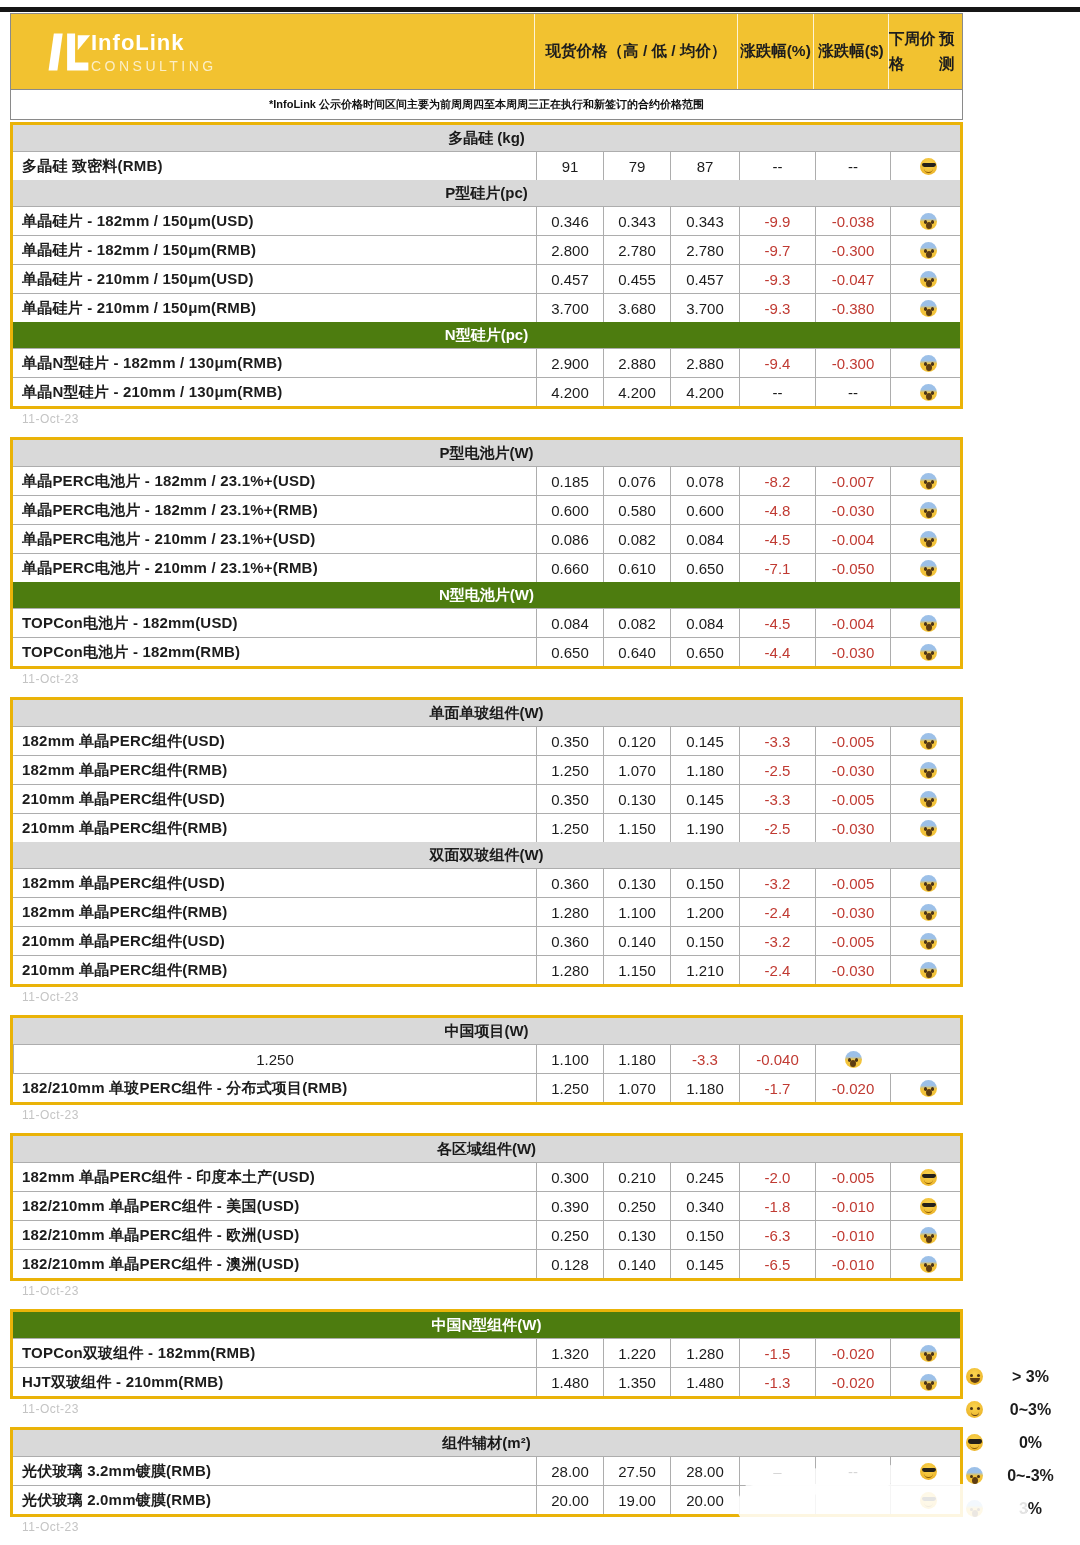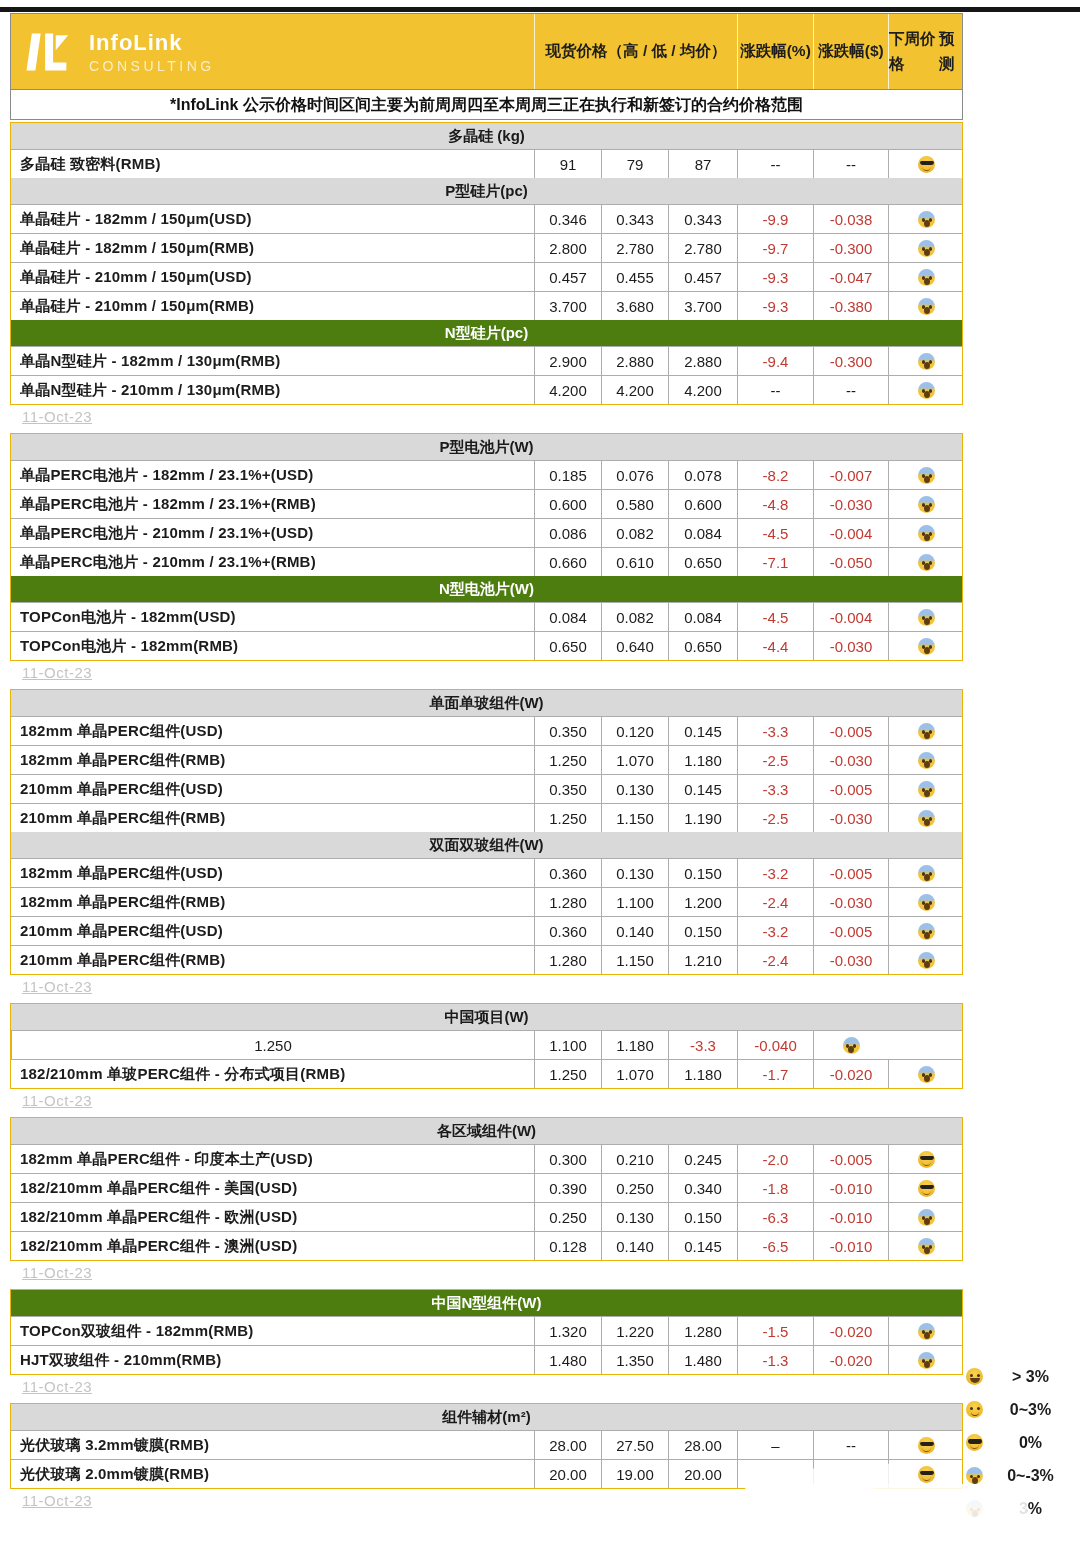--- a/index.html
+++ b/index.html
@@ -8,41 +8,41 @@
   .topbar { position:absolute; left:0; top:7px; width:1080px; height:5px; background:#161616; }
   .sheet { position:absolute; left:10px; top:13px; width:953px; }
 
   
   .head-group { border:1px solid #8A8A8A; margin-bottom:2px; }
   .yellow-header { height:75px; background:#F2C230; display:grid;
     grid-template-columns:523px 203px 76px 75px 76px; }
   .yellow-header .hdr { display:flex; flex-direction:row; align-items:center; justify-content:center;
     font-weight:bold; font-size:15.5px; color:#1d1d1d; line-height:1.55;
     border-left:1px solid rgba(255,255,255,.8); }
-  .brand-cell { display:flex; align-items:center; padding-left:12px; gap:20px; }
+  .brand-cell { display:flex; align-items:center; padding-left:34px; gap:0; }
   .brand-text .bn { display:block; color:#fff; font-weight:bold; font-size:22px; letter-spacing:1px; }
   .brand-text .bs { display:block; color:rgba(255,255,255,.72); font-size:14px; letter-spacing:3.5px; margin-top:2px; }
-  .note { height:30px; line-height:29px; text-align:center; font-weight:bold; font-size:16px;
+  .note { height:30px; line-height:29px; text-align:center; font-weight:bold; font-size:11px;
     color:#111; background:#fff; border-top:1px solid #8A8A8A; }
 
   
-  .group { border:1px solid #eab308; background:#fff; }
+  .group { border:3px solid #eab308; background:#fff; }
   .sec { height:26px; display:flex; align-items:center; justify-content:center;
     font-weight:bold; font-size:15px; }
   .sec.light { background:#D9D9D9; color:#1a1a1a; }
   .sec.dark  { background:#4d7c0f; color:#fff; }
   .row { height:29px; display:grid; grid-template-columns:523px 67px 67px 69px 76px 75px 76px;
     border-top:1px solid #ADADAD; background:#fff; }
   .row > div { display:flex; align-items:center; justify-content:center;
     font-size:15px; color:#1c1c1c; border-left:1px solid #ADADAD; overflow:hidden; }
   .row > .c-label { justify-content:flex-start; padding-left:9px; border-left:none;
     font-weight:600; letter-spacing:.2px; }
   .row > .red { color:#C03A32; }
   .date { height:20px; padding:3px 0 0 12px; margin-bottom:8px;
-    font-size:15px; color:#C4C4C4; letter-spacing:.5px;text-decoration:underline; }
+    font-size:12px; color:#C4C4C4; letter-spacing:.5px; }
 
   
   .emo { display:inline-block; width:17px; height:17px; border-radius:50%; position:relative;
     background:radial-gradient(circle at 50% 35%, #FAD44F 0%, #EDB62C 75%); }
   .emo-cool::before { content:""; position:absolute; top:5px; left:1.5px; right:1.5px; height:4.5px;
     background:#24201A; border-radius:2px 2px 3px 3px; }
   .emo-cool::after { content:""; position:absolute; bottom:2px; left:4px; width:9px; height:4px;
     border-bottom:1.6px solid #8a5a00; border-radius:0 0 9px 9px; }
   .emo-scream { background:linear-gradient(180deg,#9CC0E8 0%,#9CC0E8 32%,#F2C33B 52%); }
   .emo-scream::before { content:""; position:absolute; top:7.5px; left:3.5px; width:3px; height:3.5px;

